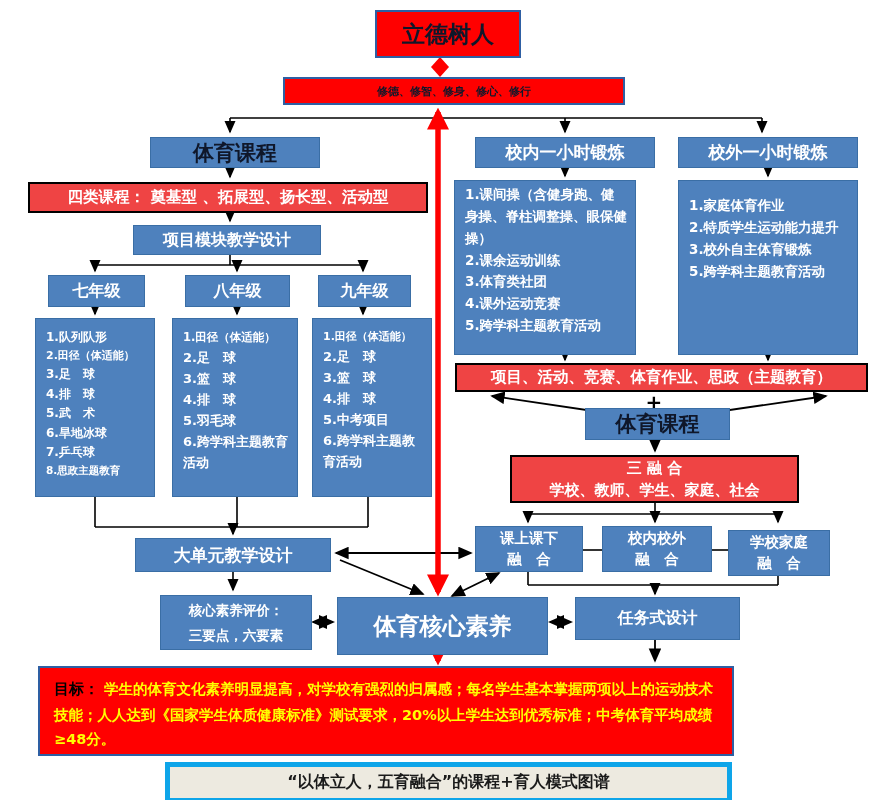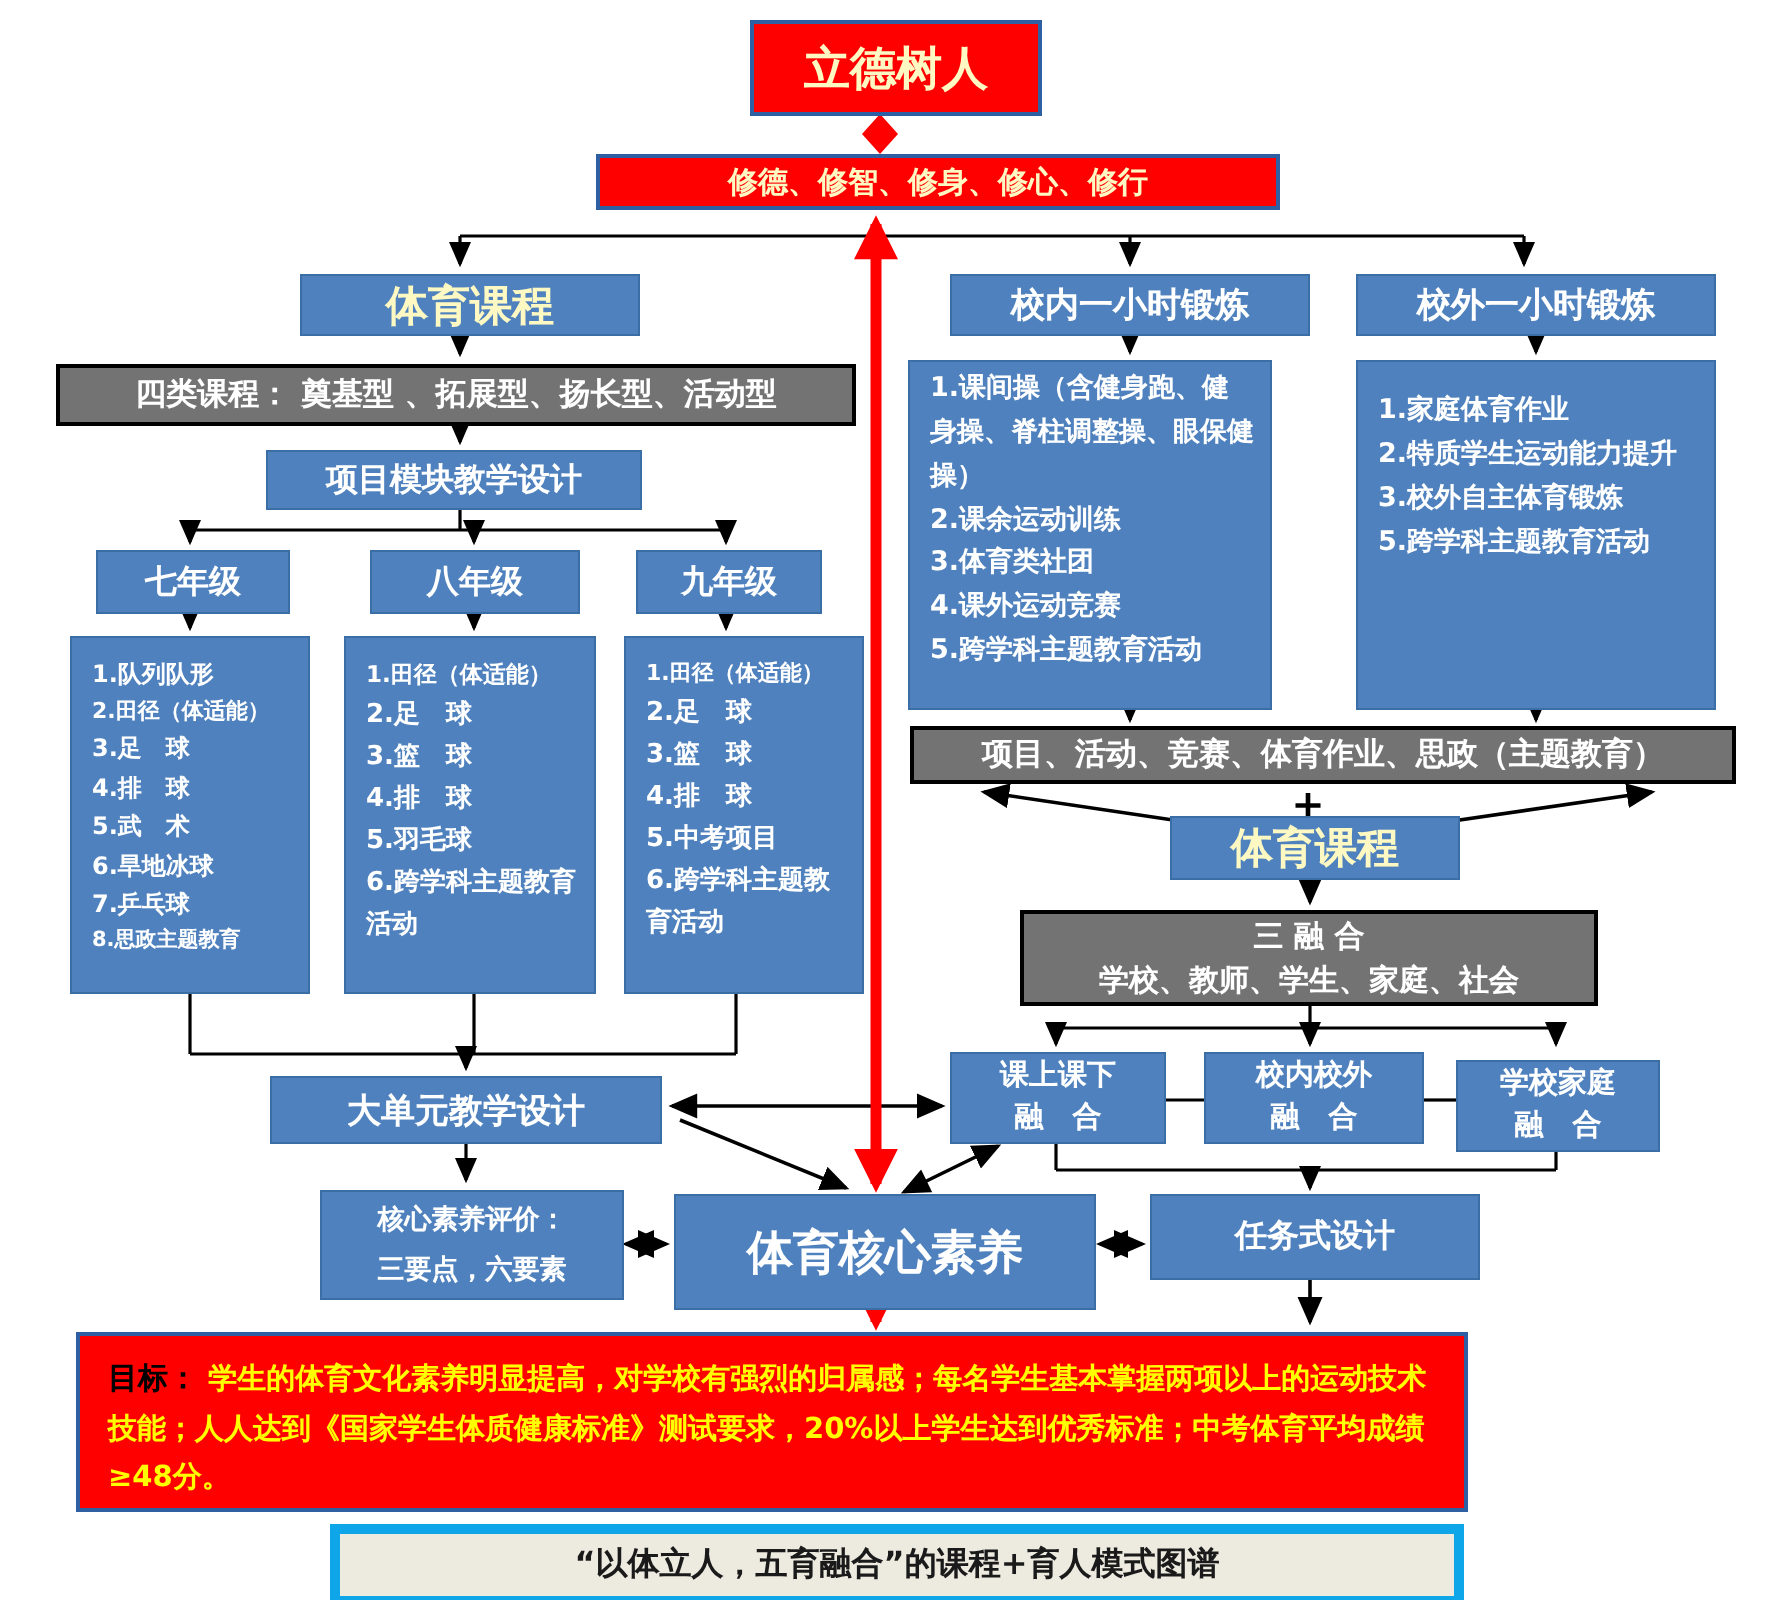--- a/index.html
+++ b/index.html
@@ -1,23 +1,23 @@
 <!DOCTYPE html>
 <html><head>
 <meta charset="utf-8">
 <style>
   html,body{margin:0;padding:0;background:#ffffff;}
   #canvas{position:relative;width:891px;height:800px;background:#ffffff;overflow:hidden;
           font-family:"DejaVu Sans","Liberation Sans",sans-serif;}
   .node{position:absolute;box-sizing:border-box;display:flex;flex-direction:column;
         align-items:center;justify-content:center;text-align:center;font-weight:bold;}
   .steel{background:#4E81BD;color:#ffffff;border:1px solid #3a6ea5;}
-  .bright{background:#737373;color:#ffffff;border:2px solid #000000;}
+  .bright{background:#ef4444;color:#ffffff;border:2px solid #000000;}
   .redbox{background:#FF0000;border:2px solid #2E5FA3;}
-  .ylw{color:#fef9c3;align-items:center;}
+  .ylw{color:#0f172a;align-items:center;}
   .listbox{position:absolute;box-sizing:border-box;background:#4E81BD;color:#ffffff;
            border:1px solid #3a6ea5;font-weight:bold;text-align:left;padding:9px 8px 6px 10px;}
   .listbox div{line-height:1.62;}
   svg#wires{position:absolute;left:0;top:0;pointer-events:none;}
   .caption{position:absolute;background:#EDEAE0;border:5px solid #0ea5e9;color:#1a1a1a;
            font-weight:bold;display:flex;align-items:center;justify-content:center;}
   .goaltext{line-height:1.7;text-align:left;font-size:14.5px;}
 </style>
 </head>
 <body>
@@ -102,21 +102,21 @@
     <line x1="452" y1="596" x2="499" y2="573" stroke="#000" stroke-width="1.8" marker-start="url(#abs)" marker-end="url(#ab)"></line>
 
     <polygon points="440,57 449,67 440,77 431,67" fill="#FF0000"></polygon>
     <line x1="438" y1="112" x2="438" y2="592" stroke="#FF0000" stroke-width="5.5" marker-start="url(#ars)" marker-end="url(#ar)"></line>
     <line x1="438" y1="655" x2="438" y2="661" stroke="#FF0000" stroke-width="5.5" marker-end="url(#ar)"></line>
   </svg>
 
   <div class="node redbox ylw" style="left:375px;top:10px;width:146px;height:48px;font-size:23px;">
     <span>立德树人</span>
   </div>
-  <div class="node redbox ylw" style="left:283px;top:77px;width:342px;height:28px;font-size:15px;margin-left:15px;">
+  <div class="node redbox ylw" style="left:283px;top:77px;width:342px;height:28px;font-size:11px;">
     <span>修德、修智、修身、修心、修行</span>
   </div>
 
   <div class="node steel ylw" style="left:150px;top:137px;width:170px;height:31px;font-size:21px;">
     <span>体育课程</span>
   </div>
   <div class="node bright" style="left:28px;top:182px;width:400px;height:31px;font-size:15.5px;">
     <span>四类课程： 奠基型 、拓展型、扬长型、活动型</span>
   </div>
   <div class="node steel" style="left:133px;top:225px;width:188px;height:30px;font-size:16px;">

